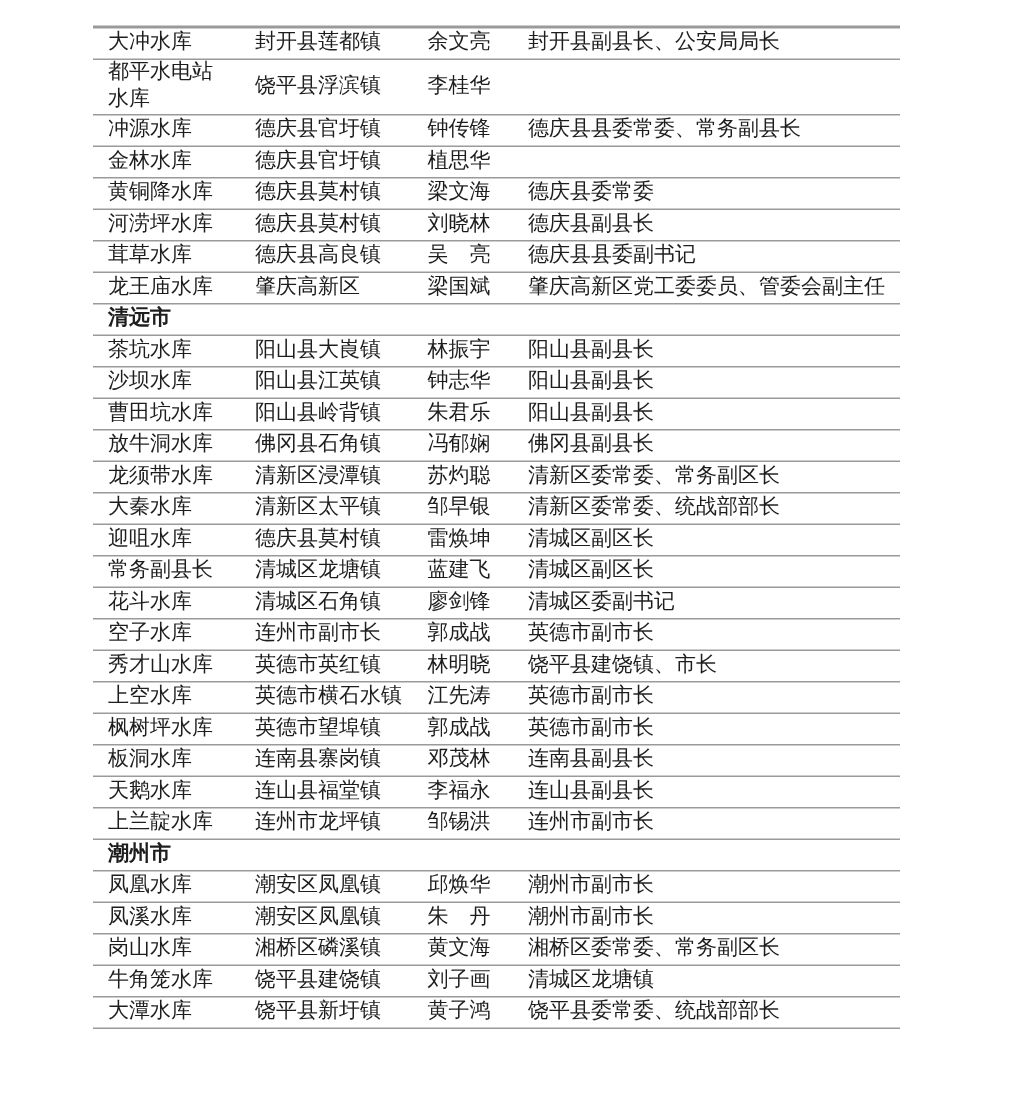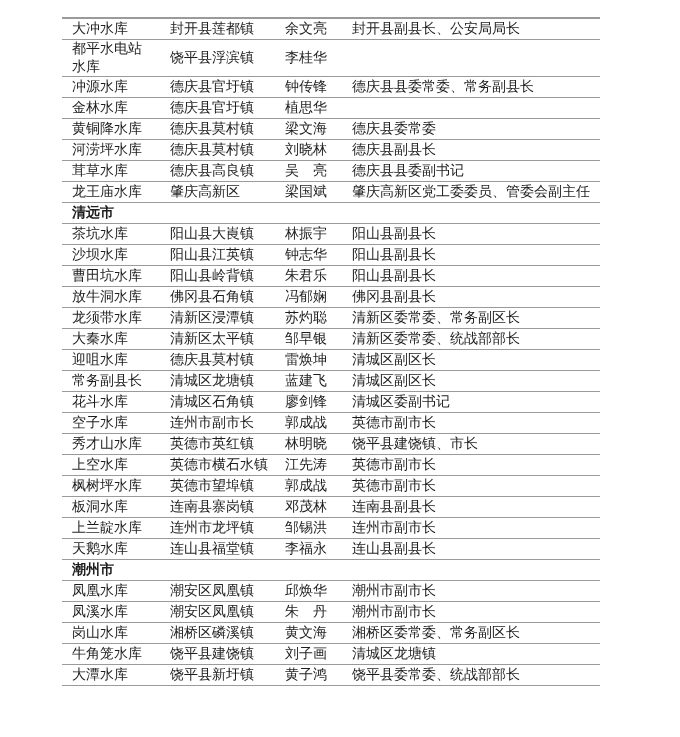--- a/index.html
+++ b/index.html
@@ -193,33 +193,33 @@
   </div>
 
   <div class="tr">
     <div class="td c1">板洞水库</div>
     <div class="td c2">连南县寨岗镇</div>
     <div class="td c3">邓茂林</div>
     <div class="td c4">连南县副县长</div>
   </div>
 
   <div class="tr">
+    <div class="td c1">天鹅水库</div>
+    <div class="td c2">连山县福堂镇</div>
+    <div class="td c3">李福永</div>
+    <div class="td c4">连山县副县长</div>
+  </div>
+
+  <div class="tr">
     <div class="td c1">上兰靛水库</div>
     <div class="td c2">连州市龙坪镇</div>
     <div class="td c3">邹锡洪</div>
     <div class="td c4">连州市副市长</div>
   </div>
 
-  <div class="tr">
-    <div class="td c1">天鹅水库</div>
-    <div class="td c2">连山县福堂镇</div>
-    <div class="td c3">李福永</div>
-    <div class="td c4">连山县副县长</div>
-  </div>
-
   <div class="tr section">
     <div class="th">潮州市</div>
   </div>
 
   <div class="tr">
     <div class="td c1">凤凰水库</div>
     <div class="td c2">潮安区凤凰镇</div>
     <div class="td c3">邱焕华</div>
     <div class="td c4">潮州市副市长</div>
   </div>

